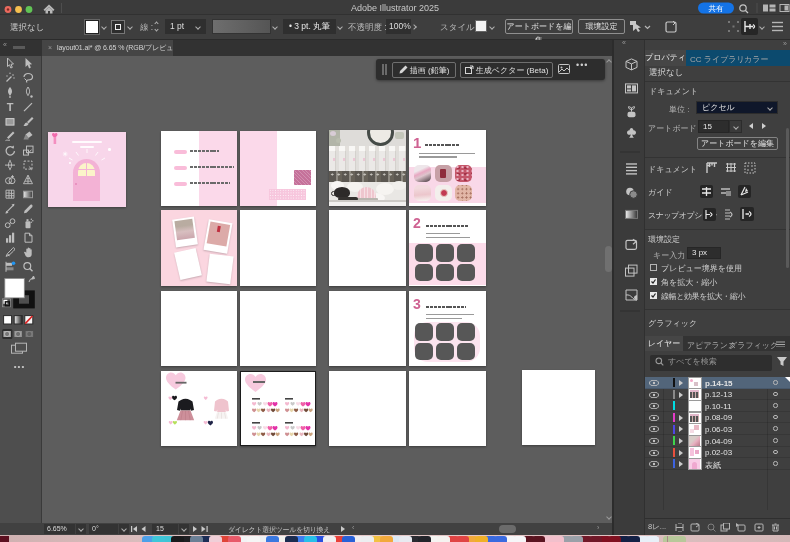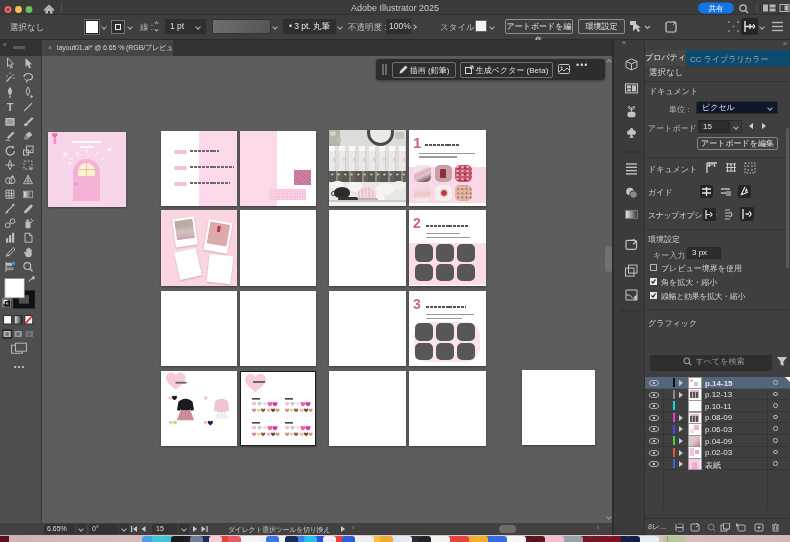--- a/index.html
+++ b/index.html
@@ -640,21 +640,33 @@
       <div class="t" style="left:16px;top:237px;font-size:8px;color:#cfcfcf;">角を拡大・縮小</div>
       <div class="abs" style="left:5px;top:252px;width:7px;height:7px;background:#e8e8e8;"></div>
       <svg class="abs" style="left:5px;top:252px" width="7" height="7">
           <path d="M1.5 3.5 L3 5 L5.5 1.5" stroke="#222" stroke-width="1.2" fill="none"></path>
         </svg>
       <div class="t" style="left:16px;top:251px;font-size:8px;color:#cfcfcf;letter-spacing:-0.4px;">線幅と効果を拡大・縮小</div>
       <div class="abs" style="left:0;top:269px;width:145px;height:1px;background:#333;"></div>
       <div class="t" style="left:3px;top:278px;font-size:8px;color:#cfcfcf;">グラフィック</div>
       <div class="abs" style="left:141px;top:88px;width:3px;height:140px;background:#5a5a5a;border-radius:1.5px;"></div>
 
-      <div class="abs" style="left:5px;top:315px;width:122px;height:16px;background:#2e2e2e;border-radius:2px;color:#999;font-size:8px;line-height:13px;text-align:center;"><svg style="vertical-align:-2px;margin:0 4px 0 5px" width="9" height="9">
+      <div class="abs" style="left:0;top:296px;width:145px;height:15px;background:#333333;">
+        <div class="abs" style="left:0;top:0;width:38px;height:15px;background:#464646;color:#ececec;font-size:8px;line-height:15px;text-align:center;">レイヤー</div>
+        <div class="t" style="left:42px;top:3.5px;font-size:8px;color:#a8a8a8;">アピアランス</div>
+        <div class="t" style="left:84px;top:3.5px;font-size:8px;color:#a8a8a8;">グラフィック</div>
+        <svg class="abs" style="left:131px;top:5px" width="9" height="6">
+            <g stroke="#a8a8a8">
+              <line x1="0" y1="1" x2="9" y2="1"></line>
+              <line x1="0" y1="3.5" x2="9" y2="3.5"></line>
+              <line x1="0" y1="6" x2="9" y2="6"></line>
+            </g>
+          </svg>
+      </div>
+      <div class="abs" style="left:5px;top:315px;width:122px;height:16px;background:#2e2e2e;border-radius:2px;color:#999;font-size:8px;line-height:13px;"><svg style="vertical-align:-2px;margin:0 4px 0 5px" width="9" height="9">
             <circle cx="3.8" cy="3.8" r="2.8" fill="none" stroke="#999" stroke-width="1.1"></circle>
             <line x1="6" y1="6" x2="8.3" y2="8.3" stroke="#999" stroke-width="1.1"></line>
           </svg>すべてを検索</div>
       <svg class="abs" style="left:132px;top:317px" width="11" height="10">
           <path d="M0 0 H10 L6.5 4.5 V9 L3.5 7.5 V4.5 Z" fill="#c9c9c9"></path>
         </svg>
       <div id="lrows" class="abs" style="left:0;top:337px;width:145px;height:133px;">
         <div class="abs" style="left:18px;top:0;width:1px;height:133px;background:#363636;"></div>
         <div class="abs" style="left:122px;top:0;width:1px;height:133px;background:#363636;"></div>
           <div class="abs" style="left:0;top:0.0px;width:145px;height:11.6px;background:#52657a;border-bottom:1px solid rgba(0,0,0,.12);">

